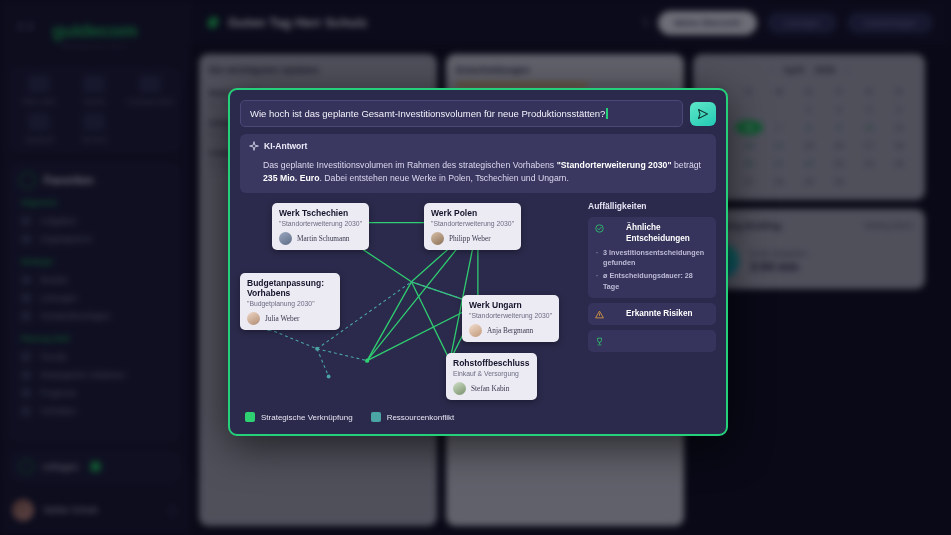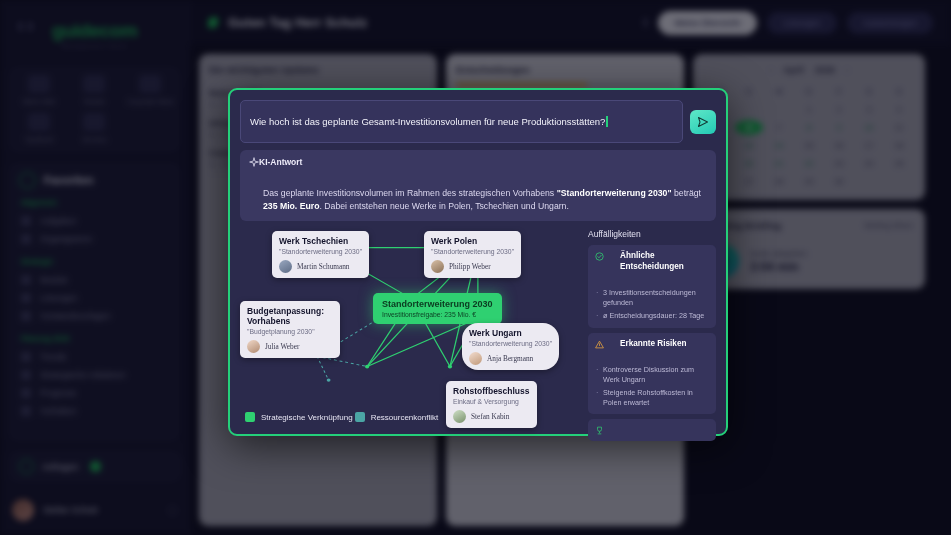--- a/index.html
+++ b/index.html
@@ -105,60 +105,60 @@
   .veil { position: absolute; inset: 0; background: rgba(8,8,20,.55); }
 
   
   .modal {
     position: absolute; left: 228px; top: 88px; width: 500px; height: 348px;
     background: #2b2a4c; border: 2px solid #24d07a; border-radius: 9px;
     box-shadow: 0 10px 40px rgba(0,0,0,.6); padding: 10px; display: flex; flex-direction: column;
   }
   .qrow { display: flex; gap: 7px; align-items: center; }
   .qbox { flex: 1; background: #35335c; border: 1px solid #4a4878; border-radius: 5px;
-          padding: 15px 9px; display: flex; align-items: center; }
+          padding: 7px 9px; display: flex; align-items: center; }
   .qbox .qtext { color: #f2f2fa; font-size: 9.5px; }
   .caret { width: 1.5px; height: 11px; background: #24d07a; margin-left: 1px; }
   .sendbtn { width: 26px; height: 24px; border-radius: 6px;
              background: linear-gradient(150deg,#5fe8c8,#23c9b4); display: flex;
              align-items: center; justify-content: center; }
   .sendbtn svg { display: block; }
 
   .answer { background: #3a3861; border-radius: 6px; margin-top: 7px; padding: 7px 9px; }
-  .ansHead { display: flex; align-items: center; margin-bottom: 20px; }
+  .ansHead { display: flex; align-items: center; gap: 5px; margin-bottom: 8px; }
   .ansHead .lbl { color: #eceaf8; font-size: 8.5px; font-weight: bold; }
   .ansBody { color: #ddd9f0; font-size: 8.7px; line-height: 1.55; padding-left: 14px; }
   .ansBody b { color: #fff; }
 
   .mid { flex: 1; display: flex; gap: 9px; margin-top: 8px; min-height: 0; }
   .graph { position: relative; flex: 1; }
   .graph svg { position: absolute; inset: 0; width: 100%; height: 100%; }
 
   .node { position: absolute; background: #eceaf2; border-radius: 5px; padding: 5px 7px;
           box-shadow: 0 2px 6px rgba(0,0,0,.35); }
   .node .nt { color: #14142c; font-size: 8.5px; font-weight: bold; white-space: nowrap; }
   .node .ns { color: #6d6d85; font-size: 6.8px; margin-top: 2px; white-space: nowrap; }
   .node .nper { display: flex; align-items: center; gap: 5px; margin-top: 5px; }
   .node .nper .av { width: 13px; height: 13px; border-radius: 50%; flex: none; }
   .node .nper .nn { color: #3a3a50; font-size: 7.3px; white-space: nowrap; font-family: Liberation Serif, serif; }
   .node.center { background: #2fd071; box-shadow: 0 0 14px rgba(47,208,113,.5); padding: 6px 9px; }
   .node.center .nt { color: #0b3b20; font-size: 9px; }
   .node.center .ns { color: #0d4526; font-size: 6.8px; }
 
   .side { width: 128px; display: flex; flex-direction: column; gap: 5px; }
-  .side .stitle { color: #e4e2f2; font-size: 8.5px; margin-bottom: 1px; }
+  .side .stitle { color: #e4e2f2; font-size: 8.5px; margin-bottom: 1px; font-weight: bold; }
   .icard { background: #36345c; border-radius: 5px; padding: 6px 7px; }
-  .icard .ih { display: flex; align-items: flex-start; gap: 16px; }
+  .icard .ih { display: flex; align-items: flex-start; gap: 22px; }
   .icard .ih .it { color: #fff; font-size: 8.2px; font-weight: bold; line-height: 1.3; }
-  .icard ul { list-style: none; margin-top: 16px; }
+  .icard ul { list-style: none; margin-top: 4px; font-weight: bold; }
   .icard li { color: #bdbad6; font-size: 7.2px; line-height: 1.4; padding-left: 8px;
               position: relative; margin-top: 3px; }
   .icard li::before { content: "·"; position: absolute; left: 1px; color: #8a87ad; }
 
-  .legend { display: flex; gap: 2px; align-items: center; padding: 9px 5px 2px; }
+  .legend { display: flex; gap: 18px; align-items: center; padding: 9px 5px 2px; }
   .legend .li { display: flex; align-items: center; gap: 6px; }
   .legend .sw { width: 10px; height: 10px; border-radius: 2px; }
   .legend .lt { color: #e6e4f2; font-size: 8px; }
 </style>
 </head>
 <body>
 
 <div id="app">
 
   <div class="bg-layer">
@@ -477,26 +477,22 @@
 
         <div class="node" style="left:0px; top:72px; width:100px;">
           <div class="nt" style="white-space:normal">Budgetanpassung: Vorhabens</div>
           <div class="ns">"Budgetplanung 2030"</div>
           <div class="nper">
             <div class="av" style="background:linear-gradient(150deg,#f0d8c8,#b08a70)"></div>
             <div class="nn">Julia Weber</div>
           </div>
         </div>
 
-        <div class="node center" style="left:133px; top:64px;">
-          <div class="nt">Standorterweiterung 2030</div>
-          <div class="ns">Investitionsfreigabe: 235 Mio. €</div>
-        </div>
-
-        <div class="node" style="left:222px; top:94px;border-radius:16px;">
+
+        <div class="node" style="left:222px; top:94px;">
           <div class="nt">Werk Ungarn</div>
           <div class="ns">"Standorterweiterung 2030"</div>
           <div class="nper">
             <div class="av" style="background:linear-gradient(150deg,#f2ddd0,#c09878)"></div>
             <div class="nn">Anja Bergmann</div>
           </div>
         </div>
 
 
         <div class="node" style="left:206px; top:152px;">
@@ -527,24 +523,20 @@
         </div>
 
         <div class="icard">
           <div class="ih">
             <svg width="9" height="9" viewBox="0 0 16 16" style="margin-top:1px;flex:none">
               <path d="M8 2 L15 14 L1 14 Z" fill="none" stroke="#e8a33d" stroke-width="1.4" stroke-linejoin="round"></path>
               <line x1="8" y1="6.5" x2="8" y2="10" stroke="#e8a33d" stroke-width="1.3" stroke-linecap="round"></line>
             </svg>
             <span class="it">Erkannte Risiken</span>
           </div>
-          <ul>
-            <li>Kontroverse Diskussion zum Werk Ungarn</li>
-            <li>Steigende Rohstoffkosten in Polen erwartet</li>
-          </ul>
         </div>
 
         <div class="icard">
           <div class="ih">
             <svg width="9" height="9" viewBox="0 0 16 16" style="margin-top:1px;flex:none">
               <path d="M4.5 2 h7 v4 a3.5 3.5 0 0 1 -7 0 Z" fill="none" stroke="#2fd071" stroke-width="1.3"></path>
               <line x1="8" y1="9.5" x2="8" y2="12.5" stroke="#2fd071" stroke-width="1.3"></line>
               <line x1="5.5" y1="14" x2="10.5" y2="14" stroke="#2fd071" stroke-width="1.3" stroke-linecap="round"></line>
             </svg>
           </div>

